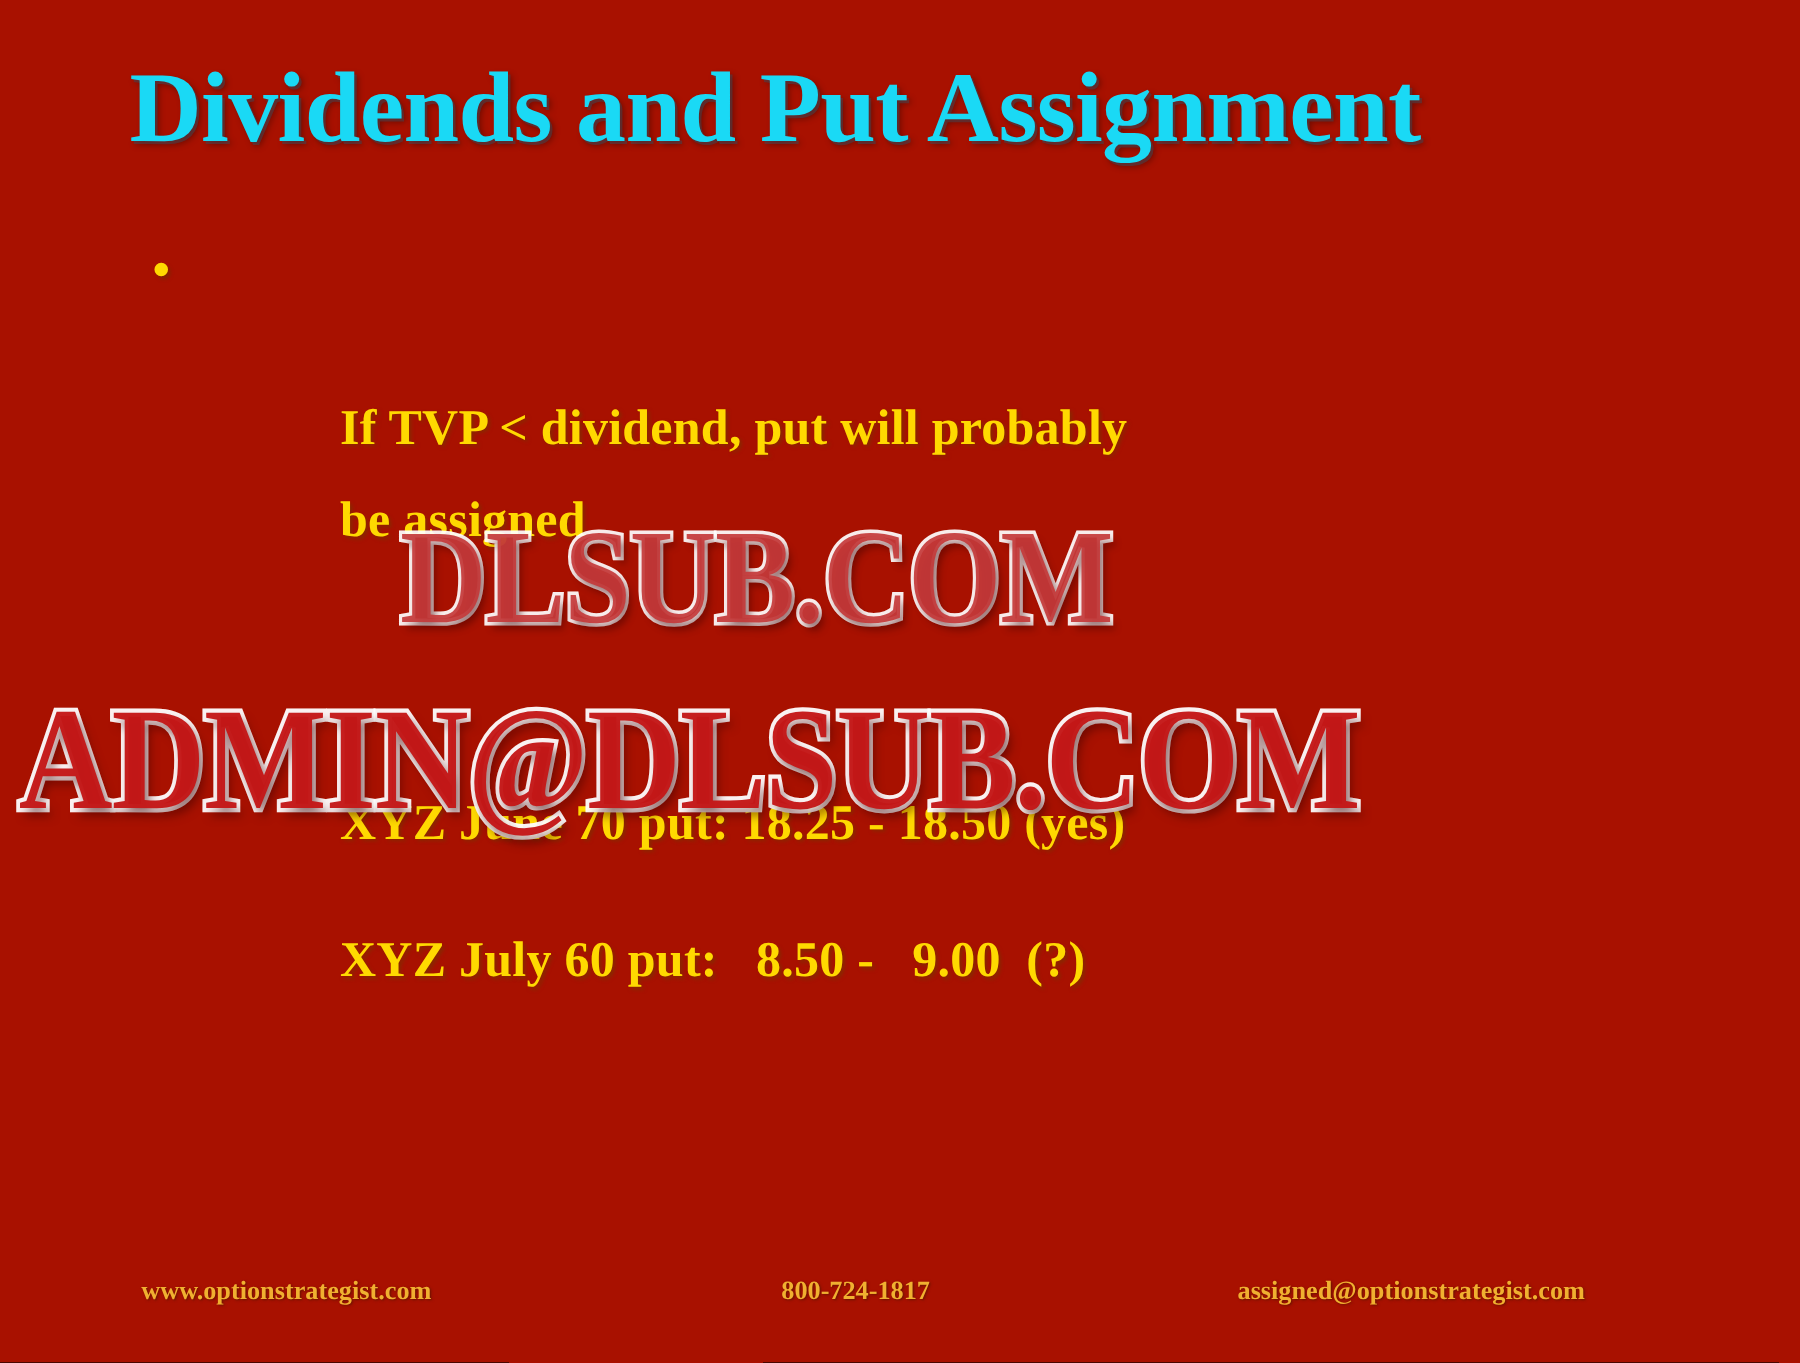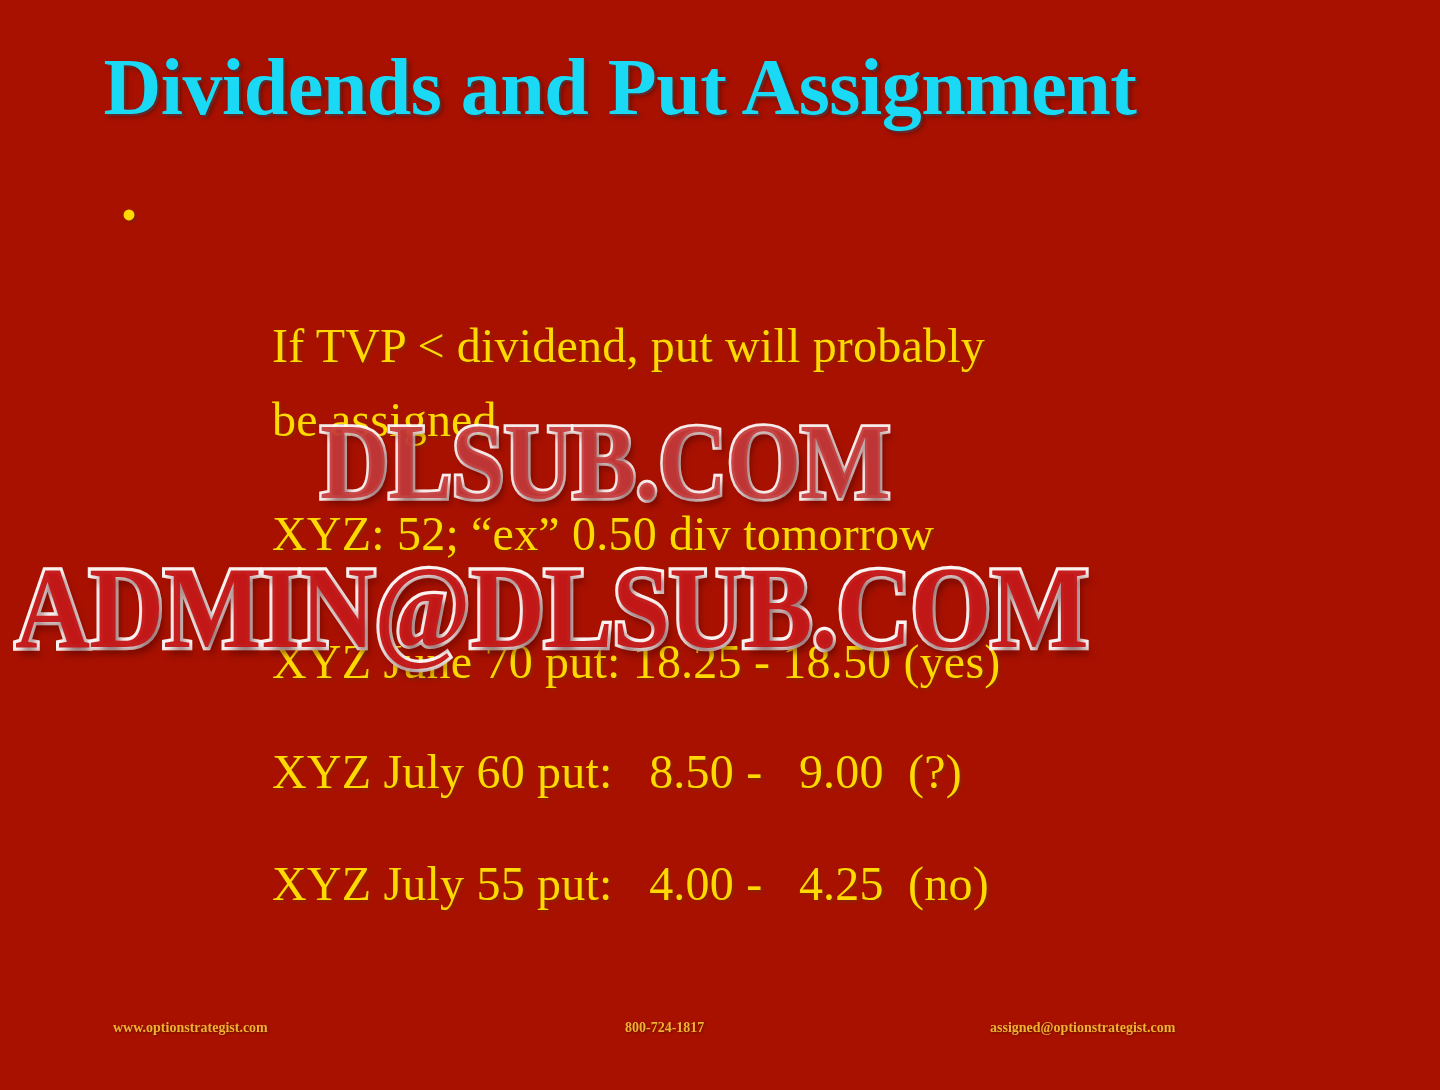--- a/index.html
+++ b/index.html
@@ -52,42 +52,42 @@
     font-size: 40px;
     line-height: 1;
     margin-right: 2px;
     color: #ffd900;
   }
 
   
   .body-line {
     position: absolute;
     left: 272px;
-    font-size: 48px;
-    font-weight: normal;
+    font-size: 40px;
+    font-weight: bold;
     color: #ffd900;
     text-shadow: 2px 2px 3px rgba(130,45,0,0.8);
     white-space: pre;
     letter-spacing: 0.2px;
   }
   .l1 { top: 318px; }
   .l2 { top: 392px; }
   .l3 { top: 506px; }
   .l4 { top: 634px; }
   .l5 { top: 744px; }
   .l6 { top: 856px; }
 
   
   .footer {
     position: absolute;
     bottom: 40px;
     left: 0;
     width: 1440px;
     height: 30px;
-    font-size: 14px;
+    font-size: 21px;
     font-weight: bold;
     color: #f0b030;
     text-shadow: 1px 1px 2px rgba(90,20,0,0.8);
   }
   .footer span { position: absolute; white-space: nowrap; }
   .f-web   { left: 113px;  top: 0; }
   .f-phone { left: 625px;  top: 0; }
   .f-mail  { left: 990px;  top: 0; }
 
   
@@ -131,27 +131,25 @@
   <div class="title">Dividends and Put Assignment</div>
 
   <div class="bullet-line">
     <span class="bullet-dot">•</span>
   </div>
 
   <div class="body-line l1">If TVP &lt; dividend, put will probably</div>
 
   <div class="body-line l2">be assigned</div>
 
-  <div class="body-line l3">XYZ: 52; “ex” 0.50 div tomorrow</div>
 
   <div class="body-line l4">XYZ June 70 put: 18.25 - 18.50 (yes)</div>
 
   <div class="body-line l5">XYZ July 60 put:   8.50 -   9.00  (?)</div>
 
-  <div class="body-line l6">XYZ July 55 put:   4.00 -   4.25  (no)</div>
 
   <div class="watermark wm-top">DLSUB.COM</div>
 
   <div class="watermark wm-bottom">ADMIN@DLSUB.COM</div>
 
   <div class="footer">
     <span class="f-web">www.optionstrategist.com</span>
     <span class="f-phone">800-724-1817</span>
     <span class="f-mail">assigned@optionstrategist.com</span>
   </div>

